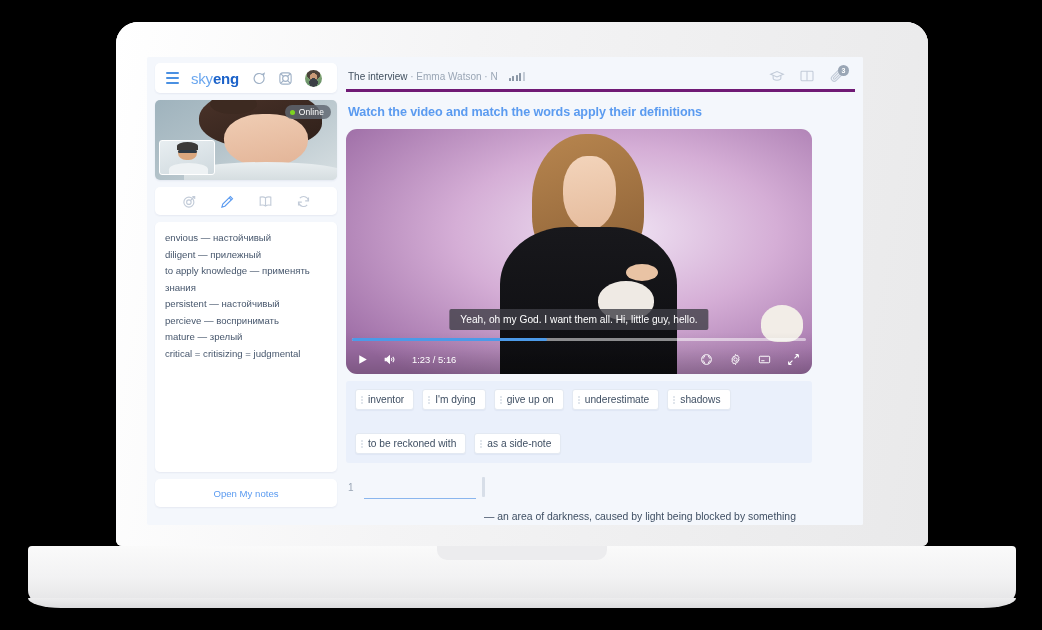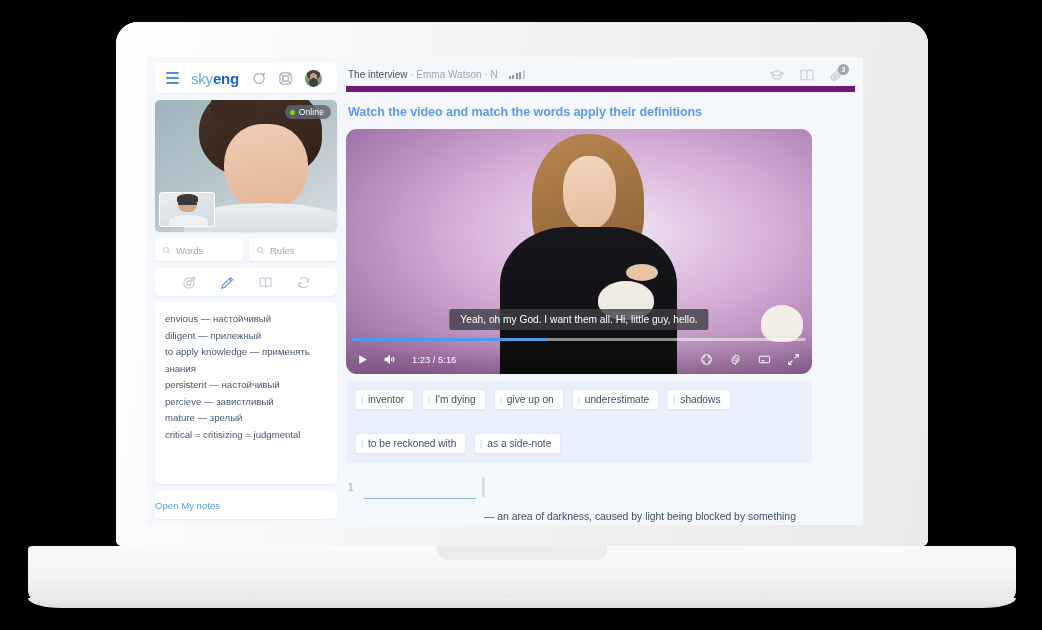--- a/index.html
+++ b/index.html
@@ -79,21 +79,21 @@
     width:17px; height:17px; border-radius:50%; flex-shrink:0;
     background:
       radial-gradient(circle at 50% 74%, #3b3f46 0 28%, transparent 29%),
       radial-gradient(circle at 50% 42%, #c99a78 0 30%, transparent 31%),
       radial-gradient(circle at 50% 20%, #4b4138 0 42%, transparent 43%),
       linear-gradient(180deg,#8fae7a,#5f8a63);
     background-size:cover;
   }
 
   .webcam {
-    position:relative; height:132px; border-radius:5px; overflow:hidden;
+    position:relative; height:80px; border-radius:5px; overflow:hidden;
     background: linear-gradient(150deg,#9fb3bd 0%,#b4c3ca 45%,#d7dfe2 100%);
     box-shadow: 0 1px 2px rgba(40,60,110,.08);
   }
   .webcam .hair {
     position:absolute; left:24%; top:-14%; width:68%; height:74%;
     background:linear-gradient(160deg,#4c342a,#2e1f19);
     border-radius:50% 50% 42% 46%;
   }
   .webcam .bun {
     position:absolute; left:30%; top:-8%; width:26%; height:26%;
@@ -148,32 +148,32 @@
     flex:1; background:#fff; border-radius:5px; overflow:hidden;
     padding:8px 10px 6px 10px; min-height:0;
     box-shadow: 0 1px 2px rgba(40,60,110,.07);
   }
   .notes-card ul { list-style:none; }
   .notes-card li {
     font-size:9.6px; line-height:16.5px; color:#46566c;
     white-space:normal;
   }
   .notes-footer {
-    height:28px; background:#fff; border-radius:5px; margin-bottom:6px;
-    display:flex; align-items:center; 
+    height:28px; background:#fff; border-radius:5px; margin-bottom:18px;
+    display:flex; align-items:center; justify-content:center;
     box-shadow: 0 1px 2px rgba(40,60,110,.07);
   }
   .notes-footer a { font-size:9.6px; color:#5b9bf0; text-decoration:none; cursor:pointer; }
 
   
   .right-col { flex:1; display:flex; flex-direction:column; min-width:0; padding-left:9px; }
 
   .topbar {
     height:30px; display:flex; align-items:center; gap:8px;
-    border-bottom:6px solid #701a75; padding:0 4px 0 2px;
+    border-bottom:3px solid #701a75; padding:0 4px 0 2px;
   }
   .crumb { font-size:10px; color:#3d4busy; }
   .crumb .c1 { color:#41505f; }
   .crumb .c2 { color:#9aa6b5; }
   .signal { display:flex; align-items:flex-end; gap:1.5px; height:9px; margin-left:3px; }
   .signal i { display:block; width:2px; background:#8b97a6; border-radius:.5px; }
   .signal i:nth-child(1){height:3px}
   .signal i:nth-child(2){height:4.5px}
   .signal i:nth-child(3){height:6px}
   .signal i:nth-child(4){height:7.5px}
@@ -316,40 +316,20 @@
               <span>Online</span>
             </div>
             <div class="pip">
               <div class="p-body"></div>
               <div class="p-head"></div>
               <div class="p-hair"></div>
               <div class="p-glass"></div>
             </div>
           </div>
 
-          <div class="search-row">
-            <div class="search-box">
-              <span class="sico">
-                <svg viewBox="0 0 24 24" fill="none" stroke="currentColor" stroke-width="2.6">
-                  <circle cx="10.5" cy="10.5" r="6.5"></circle>
-                    <path d="M15.5 15.5L21 21"></path>
-                </svg>
-              </span>
-              <span class="ph">Words</span>
-            </div>
-            <div class="search-box">
-              <span class="sico">
-                <svg viewBox="0 0 24 24" fill="none" stroke="currentColor" stroke-width="2.6">
-                  <circle cx="10.5" cy="10.5" r="6.5"></circle>
-                    <path d="M15.5 15.5L21 21"></path>
-                </svg>
-              </span>
-              <span class="ph">Rules</span>
-            </div>
-          </div>
 
           <div class="tool-row">
             <span class="tool-ico">
               <svg viewBox="0 0 24 24" fill="none" stroke="currentColor" stroke-width="1.8">
                 <circle cx="11" cy="13" r="8"></circle>
                   <circle cx="11" cy="13" r="3.6"></circle>
                 <path d="M13 11l7-7M16.5 4.2h3.8v3.8"></path>
               </svg>
             </span>
             <span class="tool-ico active">
@@ -371,21 +351,21 @@
               </svg>
             </span>
           </div>
 
           <div class="notes-card">
             <ul>
               <li>envious — настойчивый</li>
               <li>diligent — прилежный</li>
               <li>to apply knowledge — применять знания</li>
               <li>persistent — настойчивый</li>
-              <li>percieve — завистливый</li>
+              <li>percieve — воспринимать</li>
               <li>mature — зрелый</li>
               <li>critical = critisizing = judgmental</li>
             </ul>
           </div>
 
           <div class="notes-footer">
             <a>Open My notes</a>
           </div>
         </div>
 

